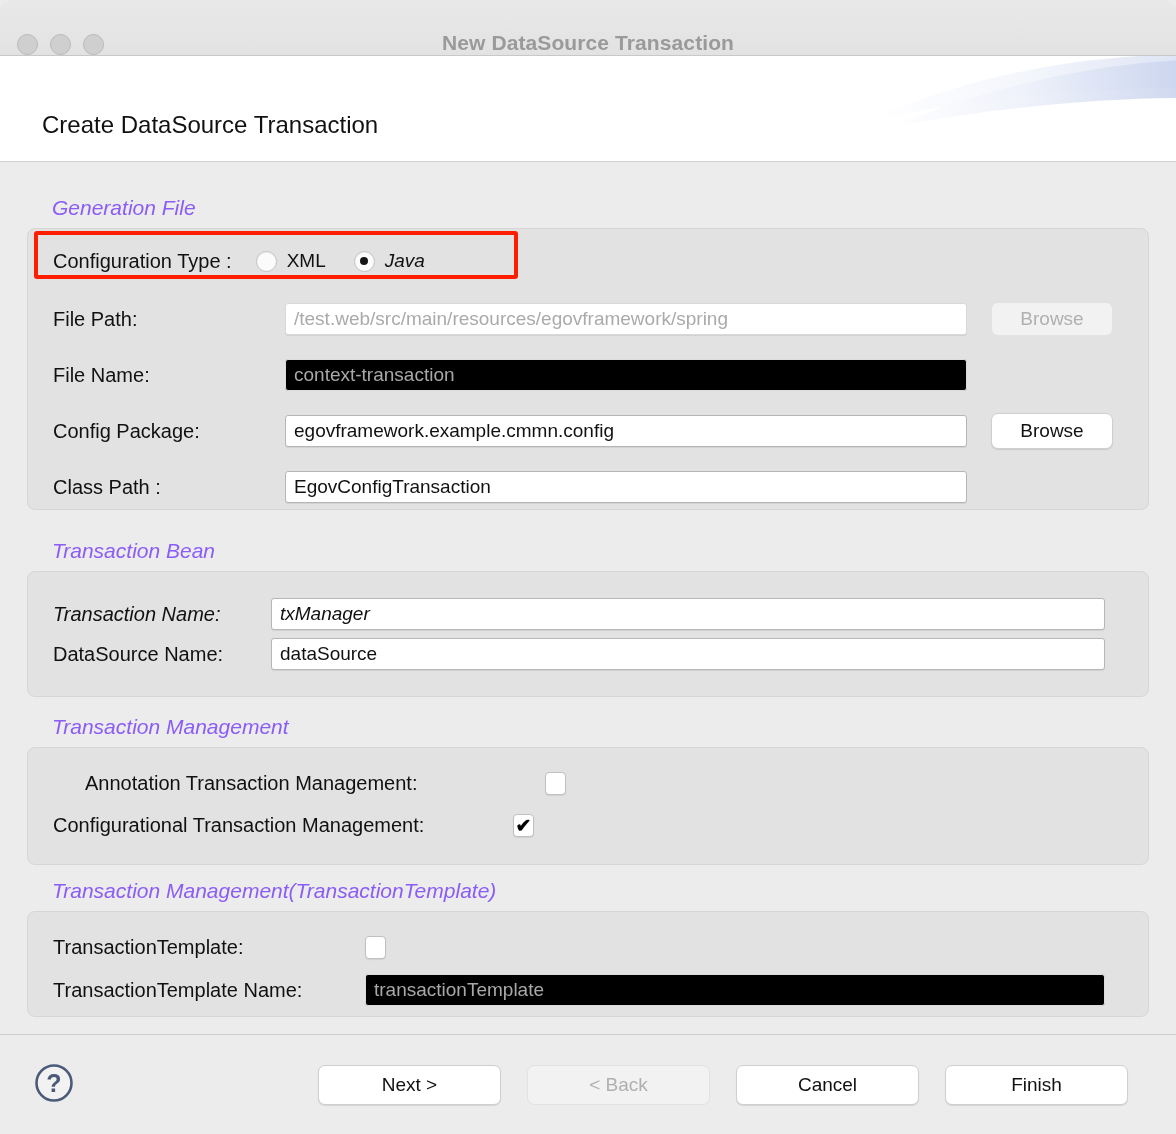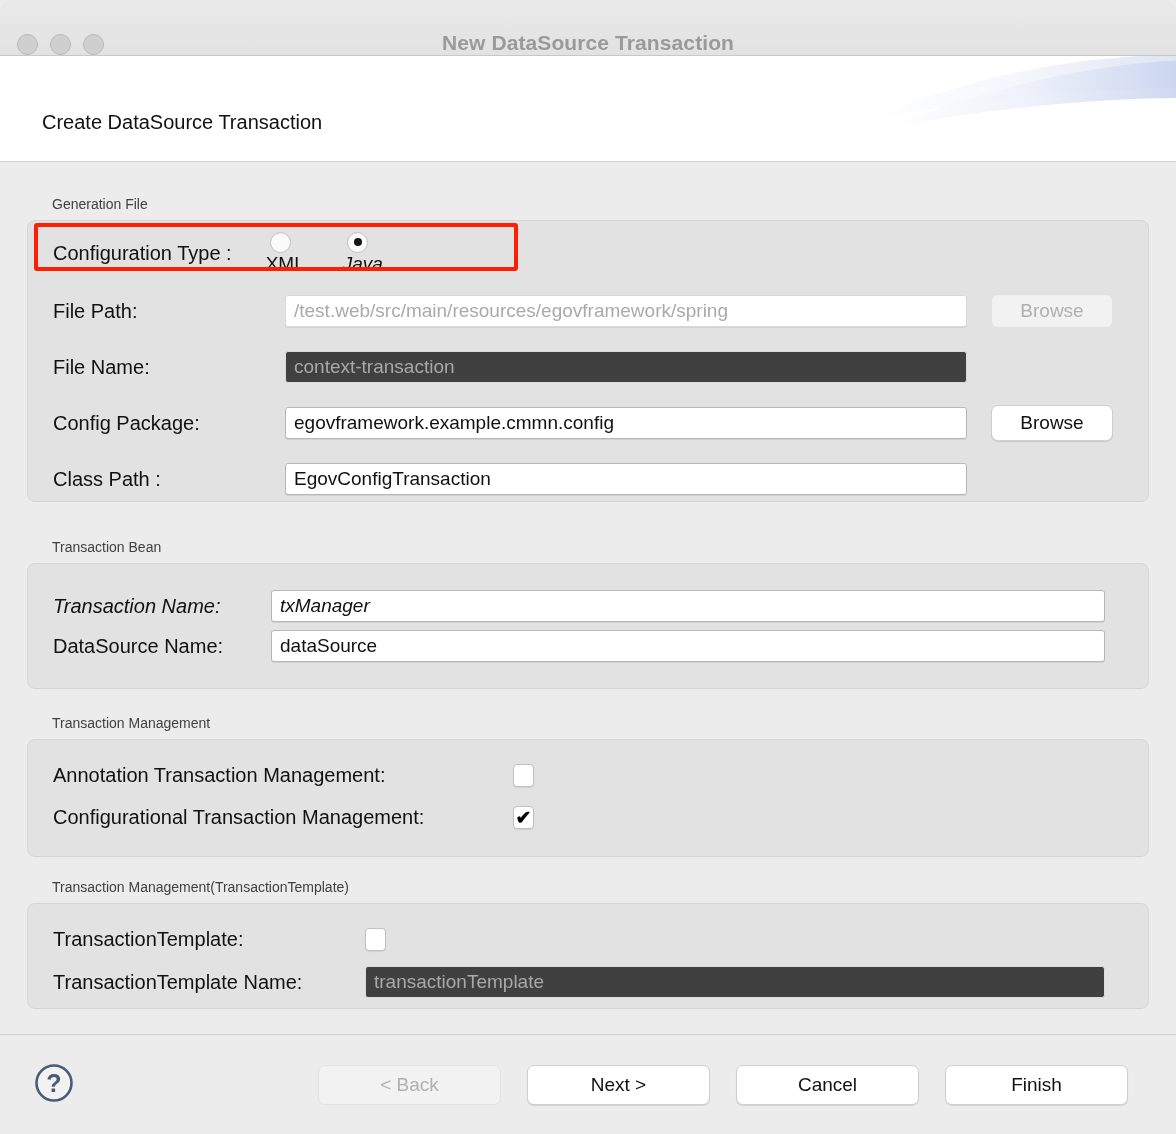--- a/index.html
+++ b/index.html
@@ -67,39 +67,40 @@
     top: -2px;
     right: -10px;
     width: 340px;
     height: 80px;
     pointer-events: none;
   }
   .header-title {
     position: absolute;
     left: 42px;
     top: 55px;
-    font-size: 20px;
+    font-size: 24px;
     color: #111;
   }
 
   
   .body {
     flex: 1 1 auto;
     background: #ececec;
     position: relative;
     padding: 0;
   }
 
   .section { position: absolute; left: 0; right: 0; }
 
   .section-label {
-    font-size: 14px;
-    color: #404040;
+    font-size: 21px;
+    color: #8b5cf6;
     margin-left: 52px;
     margin-bottom: 8px;
+    font-style: italic;
   }
 
   .panel {
     margin: 0 27px;
     background: #e2e2e2;
     border: 1px solid #d6d6d6;
     border-radius: 8px;
     position: relative;
   }
 
@@ -122,21 +123,21 @@
     border-radius: 3px;
     background: #ffffff;
     font-size: 19px;
     color: #111;
     padding: 0 8px;
     display: flex;
     align-items: center;
     box-shadow: 0 1px 0 rgba(0,0,0,0.07);
   }
   .input.disabled {
-    background: #404040;
+    background: #000000;
     border-color: #dcdcdc;
     color: #a8a8a8;
     box-shadow: none;
   }
   .input.white-disabled {
     background: #ffffff;
     border-color: #d9d9d9;
     color: #aaaaaa;
   }
 
@@ -157,21 +158,21 @@
   }
   .btn.disabled {
     background: #f2f2f2;
     color: #b0b0b0;
     border-color: #e2e2e2;
     box-shadow: none;
   }
 
   
   .radio-group { display: flex; align-items: center; }
-  .radio-item { display: flex; align-items: center; flex-direction: column; }
+  .radio-item { display: flex; align-items: center; }
   .radio {
     width: 21px; height: 21px;
     border-radius: 50%;
     background: #fbfbfb;
     border: 1px solid #c2c2c2;
     box-shadow: inset 0 1px 1px rgba(0,0,0,0.05);
     display: flex; align-items: center; justify-content: center;
     flex: 0 0 auto;
   }
   .radio .dot {
@@ -327,21 +328,21 @@
         </div>
 
       </div>
     </div>
 
     <div class="section" style="top:553px;">
       <div class="section-label">Transaction Management</div>
       <div class="panel" style="height:118px;">
 
         <div class="row" style="position:absolute; left:25px; top:22px; height:26px;">
-          <span class="field-label" style="width:460px;">Annotation Transaction Management:</span>
+          <span class="field-label" style="width:460px;margin-left:32px;">Annotation Transaction Management:</span>
           <span class="checkbox"></span>
         </div>
 
         <div class="row" style="position:absolute; left:25px; top:64px; height:26px;">
           <span class="field-label" style="width:460px;">Configurational Transaction Management:</span>
           <span class="checkbox checked">
               <span class="tick">✔</span>
             </span>
         </div>
 
@@ -367,20 +368,20 @@
 
   </div>
 
   <div class="footer">
     <svg class="help-icon" viewBox="0 0 40 40">
       <circle cx="20" cy="20" r="17.5" fill="#f2f2f2" stroke="#4a5a78" stroke-width="2.6"></circle>
       <text x="20" y="28.5" text-anchor="middle" font-family="Liberation Sans, sans-serif" font-size="25" font-weight="bold" fill="#4a5a78">?</text>
     </svg>
 
     <div class="footer-buttons">
+      <div class="btn">Next &gt;</div>
       <div class="btn disabled">&lt; Back</div>
-      <div class="btn">Next &gt;</div>
       <div class="btn">Cancel</div>
       <div class="btn">Finish</div>
     </div>
   </div>
 
 </div>
 
 </body></html>

